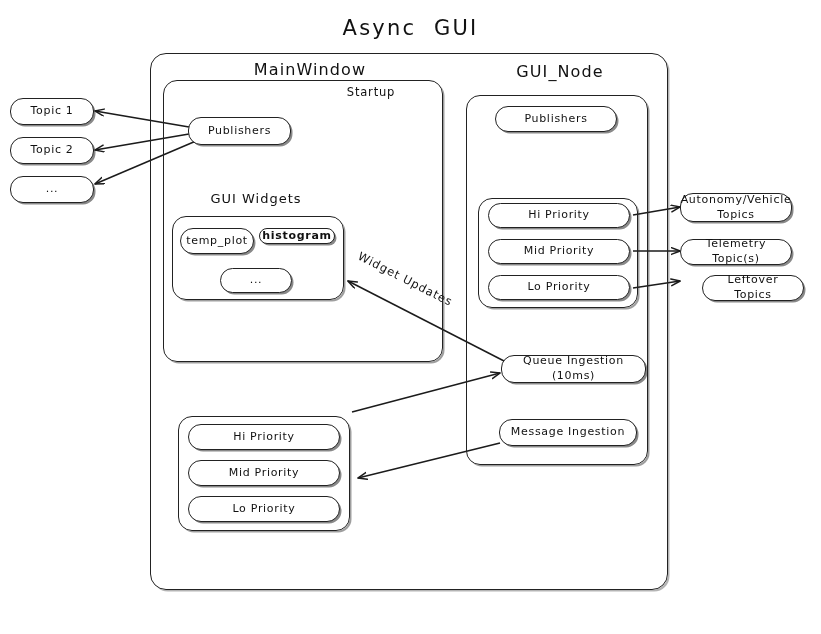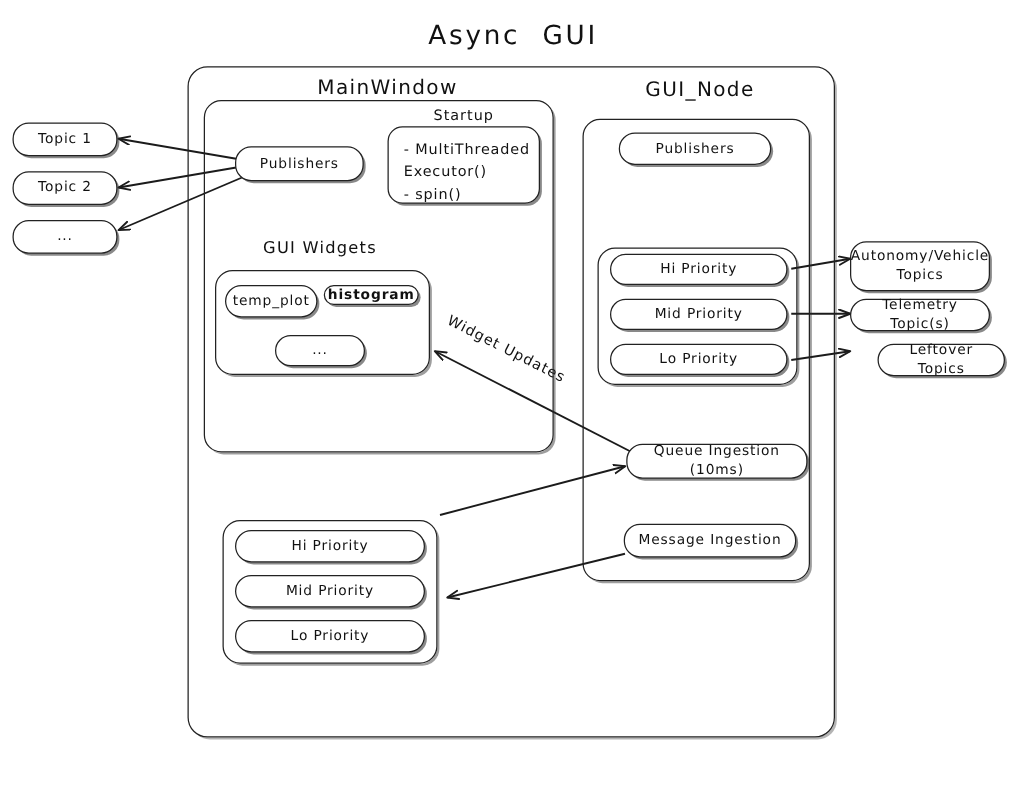--- a/index.html
+++ b/index.html
@@ -170,25 +170,20 @@
 
   <div class="lbl caption big" style="left:160px; top:60px; width:300px;">MainWindow</div>
 
   <div class="box container" style="left:163px; top:80px; width:280px; height:282px;"></div>
 
   <div class="box pill" style="left:188px; top:117px; width:103px; height:28px;">
     <div class="boxtext small">Publishers</div>
   </div>
 
   <div class="lbl caption sm" style="left:310px; top:85px; width:122px;">Startup</div>
-  <div class="box" style="left:310px; top:101px; width:122px; height:62px;">
-    <div class="boxtext left">- MultiThreaded
-  Executor()
-- spin()</div>
-  </div>
 
   <div class="lbl caption" style="left:176px; top:191px; width:160px;">GUI Widgets</div>
   <div class="box container" style="left:172px; top:216px; width:172px; height:84px;"></div>
 
   <div class="box pill" style="left:180px; top:228px; width:74px; height:26px;">
     <div class="boxtext small">temp_plot</div>
   </div>
   <div class="box pill" style="left:259px; top:228px; width:76px; height:16px;font-weight:bold;">
     <div class="boxtext small">histogram</div>
   </div>
@@ -230,21 +225,21 @@
   </div>
 
   <div class="box pill" style="left:501px; top:355px; width:145px; height:28px;">
     <div class="boxtext small">Queue Ingestion (10ms)</div>
   </div>
 
   <div class="box pill" style="left:499px; top:419px; width:138px; height:27px;">
     <div class="boxtext small">Message Ingestion</div>
   </div>
 
-  <div class="box pill" style="left:680px; top:193px; width:112px; height:40px;padding-left:32px;">
+  <div class="box pill" style="left:680px; top:193px; width:112px; height:29px;padding-left:32px;">
     <div class="boxtext small" style="white-space:pre-line;">Autonomy/Vehicle
 Topics</div>
   </div>
   <div class="box pill" style="left:680px; top:239px; width:112px; height:26px;">
     <div class="boxtext small">Telemetry Topic(s)</div>
   </div>
   <div class="box pill" style="left:664px; top:275px; width:102px; height:26px;margin-left:38px;">
     <div class="boxtext small">Leftover Topics</div>
   </div>
 

